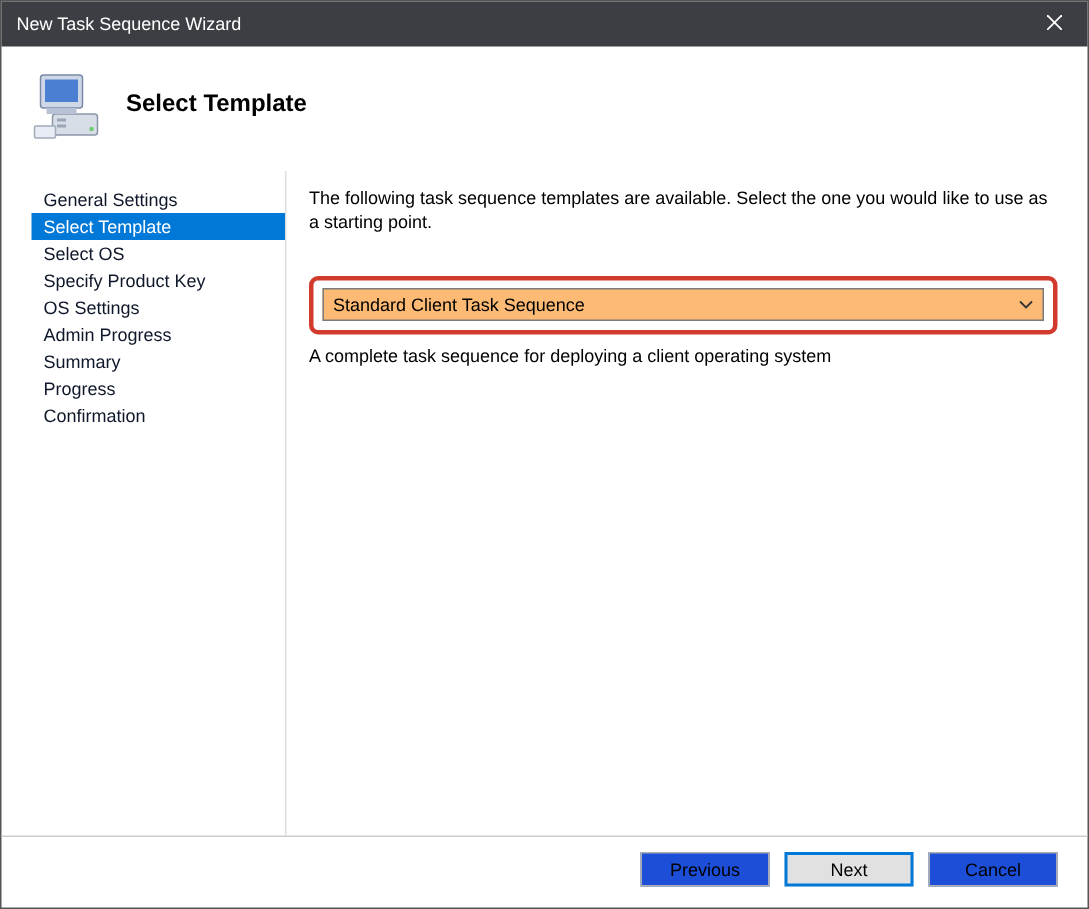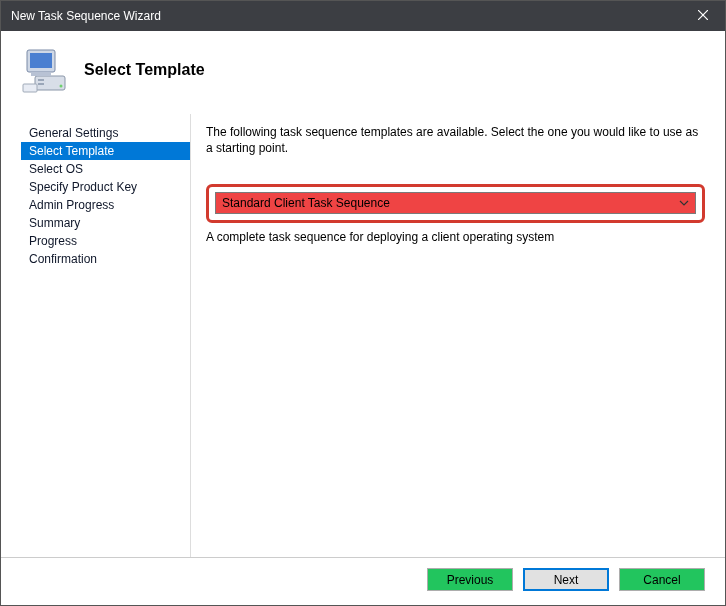--- a/index.html
+++ b/index.html
@@ -93,21 +93,21 @@
     .highlight-box {
       border: 3px solid #d23a2e;
       border-radius: 6px;
       padding: 5px 6px 6px 6px;
       margin-bottom: 6px;
     }
     .dropdown {
       width: 100%;
       height: 22px;
       border: 1px solid #7a7a7a;
-      background: #ef4444;
+      background: #fdba74;
       display: flex;
       align-items: center;
       justify-content: space-between;
       padding: 0 6px 0 6px;
       cursor: pointer;
       font-size: 12px;
     }
     .dropdown .chev {
       display: flex;
       align-items: center;
@@ -120,21 +120,21 @@
       border-top: 1px solid #ccc;
       padding: 10px 20px 14px 0;
       display: flex;
       justify-content: flex-end;
       gap: 10px;
     }
     .btn {
       width: 86px;
       height: 23px;
       border: 1px solid #adadad;
-      background: #22c55e;
+      background: #1d4ed8;
       font-size: 12px;
       cursor: pointer;
       display: flex;
       align-items: center;
       justify-content: center;
     }
     .btn.primary {
       border: 2px solid #0078d7;
       background: #e1e1e1;
     }
@@ -172,20 +172,21 @@
     <div class="header-title">Select Template</div>
   </div>
 
   <div class="body">
 
     <div class="sidebar">
       <div class="sidebar-item"><span>General Settings</span></div>
       <div class="sidebar-item selected"><span>Select Template</span></div>
       <div class="sidebar-item"><span>Select OS</span></div>
       <div class="sidebar-item"><span>Specify Product Key</span></div>
+      <div class="sidebar-item"><span>OS Settings</span></div>
       <div class="sidebar-item"><span>Admin Progress</span></div>
       <div class="sidebar-item"><span>Summary</span></div>
       <div class="sidebar-item"><span>Progress</span></div>
       <div class="sidebar-item"><span>Confirmation</span></div>
     </div>
 
     <div class="main">
       <div class="instruction">The following task sequence templates are available.  Select the one you would like to use as a starting point.</div>
 
       <div class="highlight-box">

